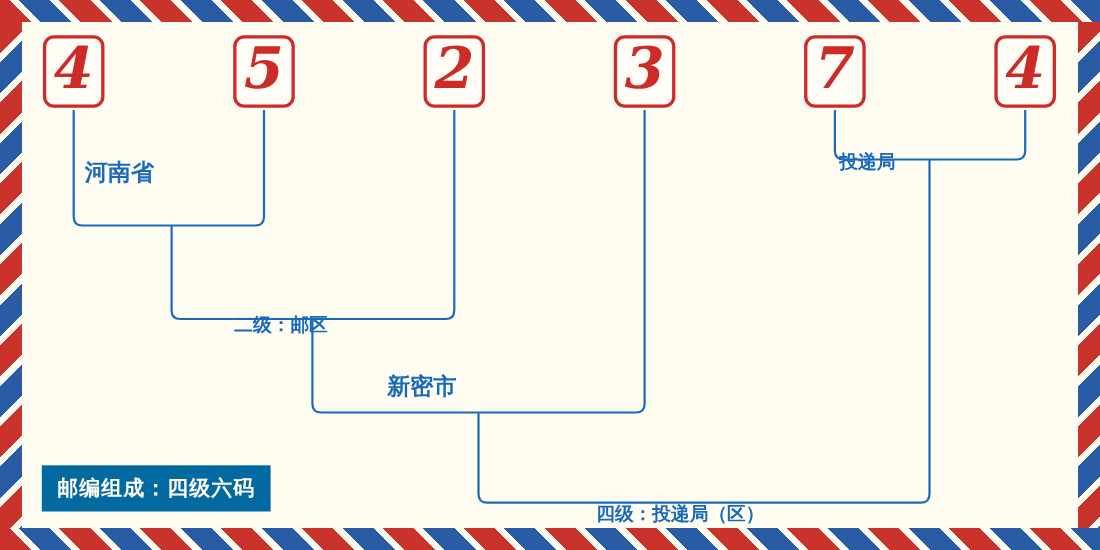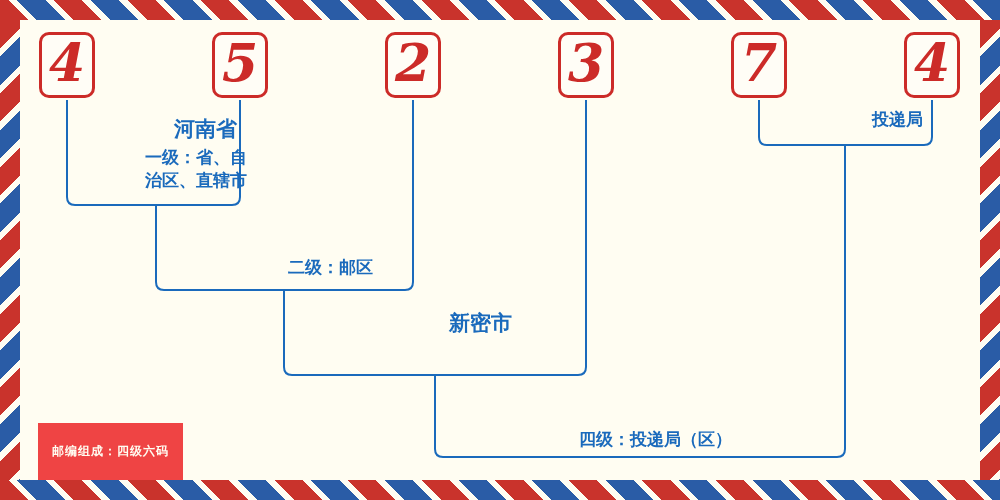--- a/index.html
+++ b/index.html
@@ -66,35 +66,36 @@
     font-size: 52px;
     line-height: 1;
     color: #cc2b28;
     transform: translateY(-2px);
   }
 
   
   .lbl {
     position: absolute;
     color: #1a6abc;
-    text-align: right;
+    text-align: left;
     font-weight: bold;
+    margin-top: 28px;
   }
   .lbl.region { font-size: 21px; }
   .lbl.desc   { font-size: 17px; }
 
   .badge {
     position: absolute;
     left: 38px;
     top: 423px;
-    background: #ef4444;
+    background: #0369a1;
     color: #fffdf2;
-    font-size: 12px;
+    font-size: 19px;
     font-weight: bold;
-    padding: 20px 14px;
+    padding: 8px 14px;
     letter-spacing: 1px;
   }
 </style>
 </head>
 <body>
 
 <div class="stage">
 
   <div class="stripe stripe-top"></div>
   <div class="stripe stripe-bottom"></div>
@@ -122,22 +123,20 @@
     <span class="digit">3</span>
   </div>
   <div class="digit-box" style="left:731px">
     <span class="digit">7</span>
   </div>
   <div class="digit-box" style="left:904px">
     <span class="digit">4</span>
   </div>
 
   <div class="lbl region" style="left:77px; top:115px; width:160px">河南省</div>
-  <div class="lbl desc" style="left:67px; top:146px; width:180px">一级：省、自</div>
-  <div class="lbl desc" style="left:67px; top:169px; width:180px">治区、直辖市</div>
 
   <div class="lbl desc" style="left:213px; top:256px; width:160px">二级：邮区</div>
 
   <div class="lbl region" style="left:352px; top:309px; width:160px">新密市</div>
 
   <div class="lbl desc" style="left:542px; top:428px; width:190px">四级：投递局（区）</div>
 
   <div class="lbl desc" style="left:763px; top:108px; width:160px">投递局</div>
 
   <div class="badge">邮编组成：四级六码</div>

